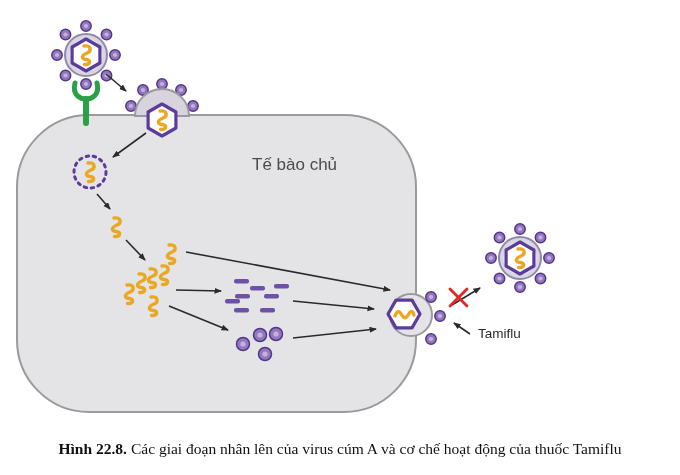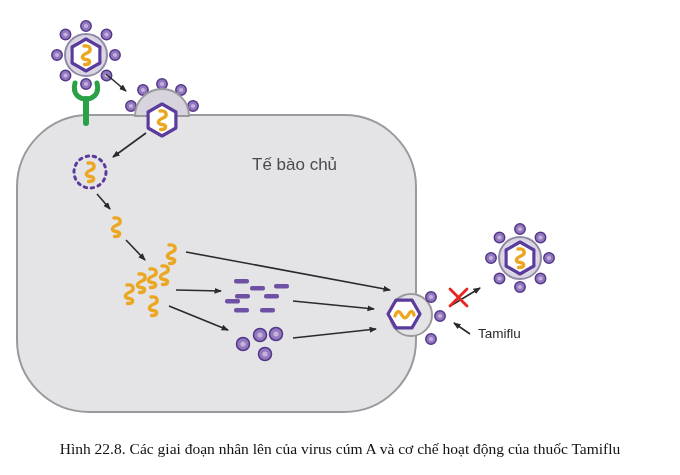--- a/index.html
+++ b/index.html
@@ -30,21 +30,21 @@
   .bar{fill:var(--protein-purple);}
   .receptor{fill:none;stroke:var(--receptor-green);stroke-linecap:round;}
   .redx{stroke:var(--blocked-red);stroke-width:2.8;stroke-linecap:round;}
   .svg-label{fill:var(--label-color);font-family:"Liberation Sans",sans-serif;}
   .label-host{font-size:17px;}
   .label-drug{font-size:13.5px;fill:#2b2b2b;}
   .caption{
     position:absolute;left:0;top:440px;width:680px;text-align:center;
     color:var(--caption-color);font-family:"Liberation Serif",serif;font-size:15.5px;
   }
-  .caption .prefix{font-weight:normal;}
+  .caption .prefix{font-weight:bold;}
   .caption .body{margin-left:4px;font-family:Liberation Serif, serif;}
 </style>
 </head>
 <body>
 
 <svg class="diagram" width="680" height="438" viewBox="0 0 680 438">
   <defs>
     <marker id="ah" markerWidth="9" markerHeight="8" refX="6.5" refY="3" orient="auto" markerUnits="userSpaceOnUse">
       <path d="M0,0 L7.5,3 L0,6 Z" fill="#2a2a2a"></path>
     </marker>

